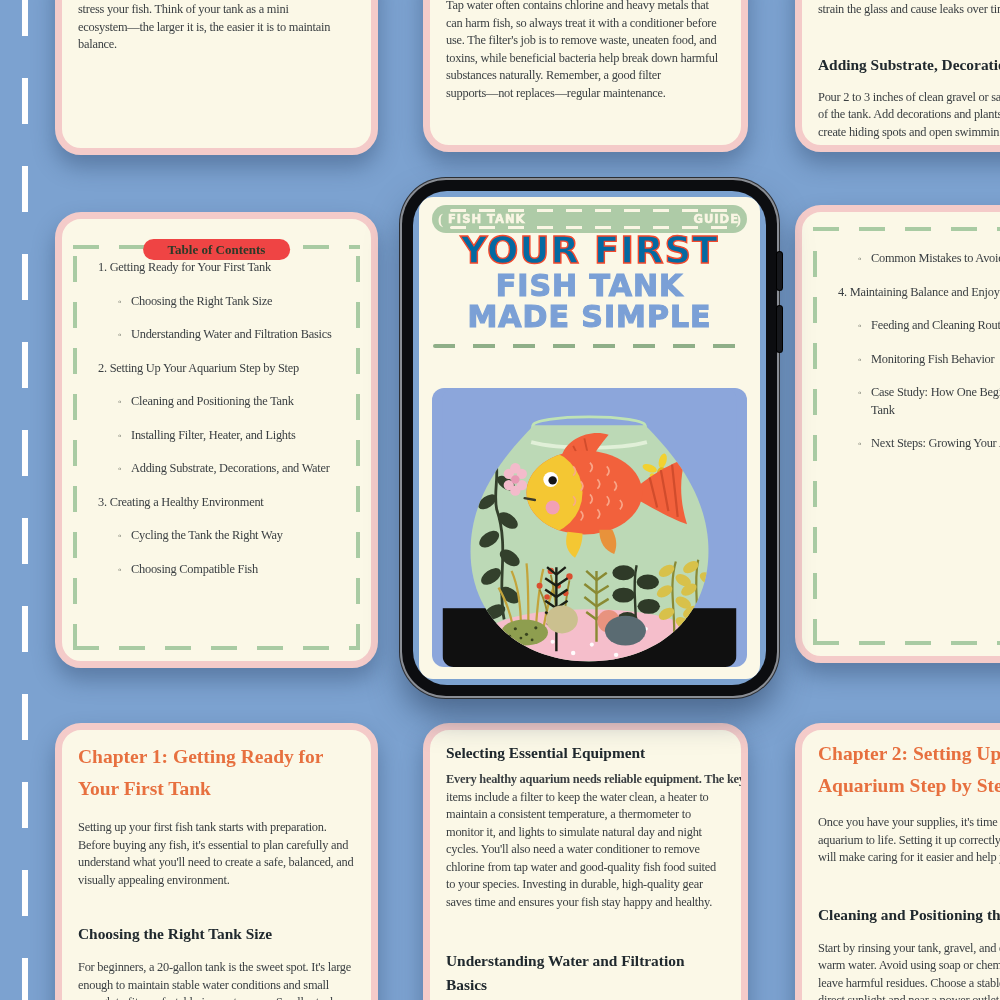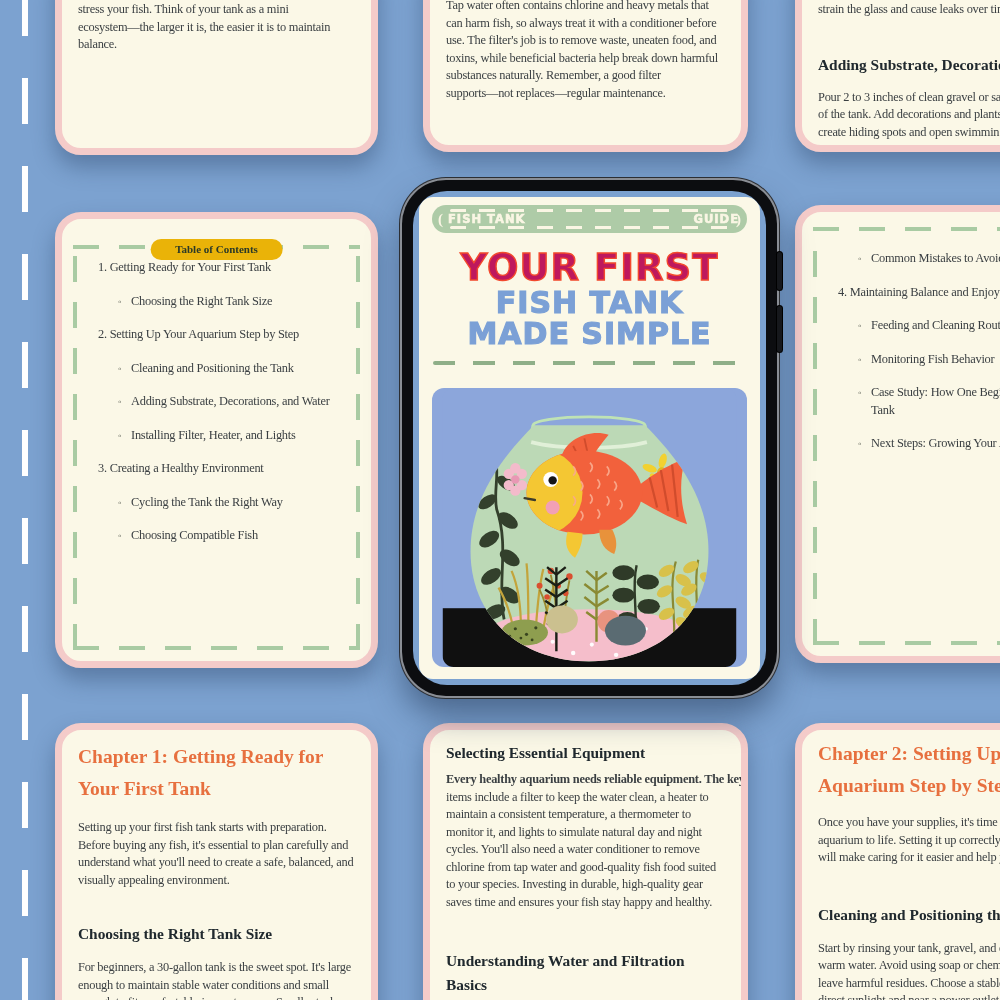--- a/index.html
+++ b/index.html
@@ -24,40 +24,40 @@
   
   .toc-border{position:absolute;pointer-events:none;
     background-image:
       repeating-linear-gradient(90deg,#A9CBA3 0 26px,rgba(0,0,0,0) 26px 46px),
       repeating-linear-gradient(90deg,#A9CBA3 0 26px,rgba(0,0,0,0) 26px 46px),
       repeating-linear-gradient(0deg,#A9CBA3 0 26px,rgba(0,0,0,0) 26px 46px),
       repeating-linear-gradient(0deg,#A9CBA3 0 26px,rgba(0,0,0,0) 26px 46px);
     background-size:100% 4px,100% 4px,4px 100%,4px 100%;
     background-position:0 0,0 100%,0 0,100% 0;background-repeat:no-repeat;}
   .toc-pill{position:absolute;left:50%;transform:translateX(-50%);top:20px;height:21px;
-    background:#eab308;border-radius:11px;padding:0 25px;font-size:11px;font-weight:bold;
+    background:#ef4444;border-radius:11px;padding:0 25px;font-size:13px;font-weight:bold;
     color:#2C3A28;line-height:21px;white-space:nowrap;}
   .toc-list{position:absolute;left:0;right:0;padding-left:36px;}
   
   .tablet{position:absolute;left:402px;top:180px;width:375px;height:516px;border-radius:44px;
     background:#0C0D10;box-shadow:0 0 0 2px #8A8E95,0 0 0 3px #2c2f34,0 20px 32px rgba(28,48,78,.5);z-index:5;}
   .tab-btn{position:absolute;right:-5px;width:5px;background:#16181c;border-radius:3px;
     box-shadow:0 0 0 1px #000;}
   .screen{position:absolute;left:11px;top:11px;right:11px;bottom:11px;border-radius:34px;
     background:#7CA2D0;overflow:hidden;}
   .page{position:absolute;left:6px;top:6px;right:6px;bottom:6px;border-radius:14px;
     background:#FBF8E7;overflow:hidden;}
   .cv-pill{position:relative;margin:8px 13px 0 13px;height:28px;border-radius:14px;background:#AECBA7;}
   .cv-pill .dash{position:absolute;left:18px;right:18px;height:3px;border-radius:2px;
     background:repeating-linear-gradient(90deg,#FAF6E4 0 16px,rgba(0,0,0,0) 16px 29px);}
   .cv-badge{position:absolute;top:0;height:28px;line-height:29px;font-family:"DejaVu Sans",sans-serif;
     font-weight:bold;font-size:11.5px;letter-spacing:1px;color:#FAF6E4;-webkit-text-stroke:.6px #FAF6E4;}
   .cv-paren{position:absolute;top:0;height:28px;line-height:28px;font-size:15px;font-weight:bold;color:#FAF6E4;}
   .cv-t{font-family:"DejaVu Sans",sans-serif;font-weight:bold;text-align:center;white-space:nowrap;}
-  .cv-t1{margin-top:17px;font-size:37px;line-height:36px;letter-spacing:1px;color:#be185d;-webkit-text-stroke:1.4px #F3492D;}
+  .cv-t1{margin-top:0;font-size:37px;line-height:36px;letter-spacing:1px;color:#0369a1;-webkit-text-stroke:1.4px #F3492D;}
   .cv-t2{margin-top:2px;font-size:30px;line-height:30px;letter-spacing:1px;color:#7BA0D6;-webkit-text-stroke:1.2px #7BA0D6;}
   .cv-div{margin:12px 14px 0 14px;height:4px;border-radius:2px;
     background:repeating-linear-gradient(90deg,#8FAF88 0 22px,rgba(0,0,0,0) 22px 40px);}
   .cv-panel{position:absolute;left:13px;right:13px;top:191px;bottom:12px;border-radius:12px;
     background:#8CA6DB;overflow:hidden;}
   .cv-panel svg{position:absolute;left:0;top:0;width:100%;height:100%;}
 </style>
 </head>
 <body>
 
@@ -91,24 +91,25 @@
         <div class="ln s-body"><span>create hiding spots and open swimmin</span></div>
       </div>
   </div>
 
   <div class="card" style="left:55px;top:212px;width:323px;height:456px;">
     <div class="toc-border" style="left:11px;right:11px;top:26px;bottom:11px;"></div>
     <div class="toc-pill">Table of Contents</div>
     <div class="toc-list" style="top:40px;">
         <div class="ln s-toc0"><span>1. Getting Ready for Your First Tank</span></div>
         <div class="ln s-toc1"><span class="blt">◦</span><span>Choosing the Right Tank Size</span></div>
+        <div class="ln s-toc1"><span class="blt">◦</span><span>Understanding Water and Filtration Basics</span></div>
         <div class="ln s-toc0"><span>2. Setting Up Your Aquarium Step by Step</span></div>
         <div class="ln s-toc1"><span class="blt">◦</span><span>Cleaning and Positioning the Tank</span></div>
+        <div class="ln s-toc1"><span class="blt">◦</span><span>Installing Filter, Heater, and Lights</span></div>
         <div class="ln s-toc1"><span class="blt">◦</span><span>Adding Substrate, Decorations, and Water</span></div>
-        <div class="ln s-toc1"><span class="blt">◦</span><span>Installing Filter, Heater, and Lights</span></div>
         <div class="ln s-toc0"><span>3. Creating a Healthy Environment</span></div>
         <div class="ln s-toc1"><span class="blt">◦</span><span>Cycling the Tank the Right Way</span></div>
         <div class="ln s-toc1"><span class="blt">◦</span><span>Choosing Compatible Fish</span></div>
       </div>
   </div>
 
   <div class="card" style="left:795px;top:205px;width:330px;height:458px;">
     <div class="toc-border" style="left:11px;right:11px;top:15px;bottom:11px;"></div>
     <div class="toc-list" style="top:38px;">
         <div class="ln s-toc1"><span class="blt">◦</span><span>Common Mistakes to Avoid</span></div>
@@ -312,21 +313,21 @@
 
   <div class="card" style="left:55px;top:723px;width:323px;height:400px;">
     <div class="pad" style="top:11px;">
         <div class="ln s-h1"><span>Chapter 1: Getting Ready for</span></div>
         <div class="ln s-h1"><span>Your First Tank</span></div>
         <div class="ln s-body" style="margin-top: 14px;"><span>Setting up your first fish tank starts with preparation.</span></div>
         <div class="ln s-body"><span>Before buying any fish, it's essential to plan carefully and</span></div>
         <div class="ln s-body"><span>understand what you'll need to create a safe, balanced, and</span></div>
         <div class="ln s-body"><span>visually appealing environment.</span></div>
         <div class="ln s-h2" style="margin-top: 33px;"><span>Choosing the Right Tank Size</span></div>
-        <div class="ln s-body" style="margin-top: 13px;"><span>For beginners, a 30-gallon tank is the sweet spot. It's large</span></div>
+        <div class="ln s-body" style="margin-top: 13px;"><span>For beginners, a 20-gallon tank is the sweet spot. It's large</span></div>
         <div class="ln s-body"><span>enough to maintain stable water conditions and small</span></div>
         <div class="ln s-body"><span>enough to fit comfortably in most spaces. Smaller tanks</span></div>
       </div>
   </div>
   <div class="card" style="left:423px;top:723px;width:325px;height:400px;">
     <div class="pad" style="top:11px;">
         <div class="ln s-h2"><span>Selecting Essential Equipment</span></div>
         <div class="ln s-body" style="margin-top: 6px; font-weight: bold;"><span>Every healthy aquarium needs reliable equipment. The key</span></div>
         <div class="ln s-body"><span>items include a filter to keep the water clean, a heater to</span></div>
         <div class="ln s-body"><span>maintain a consistent temperature, a thermometer to</span></div>

